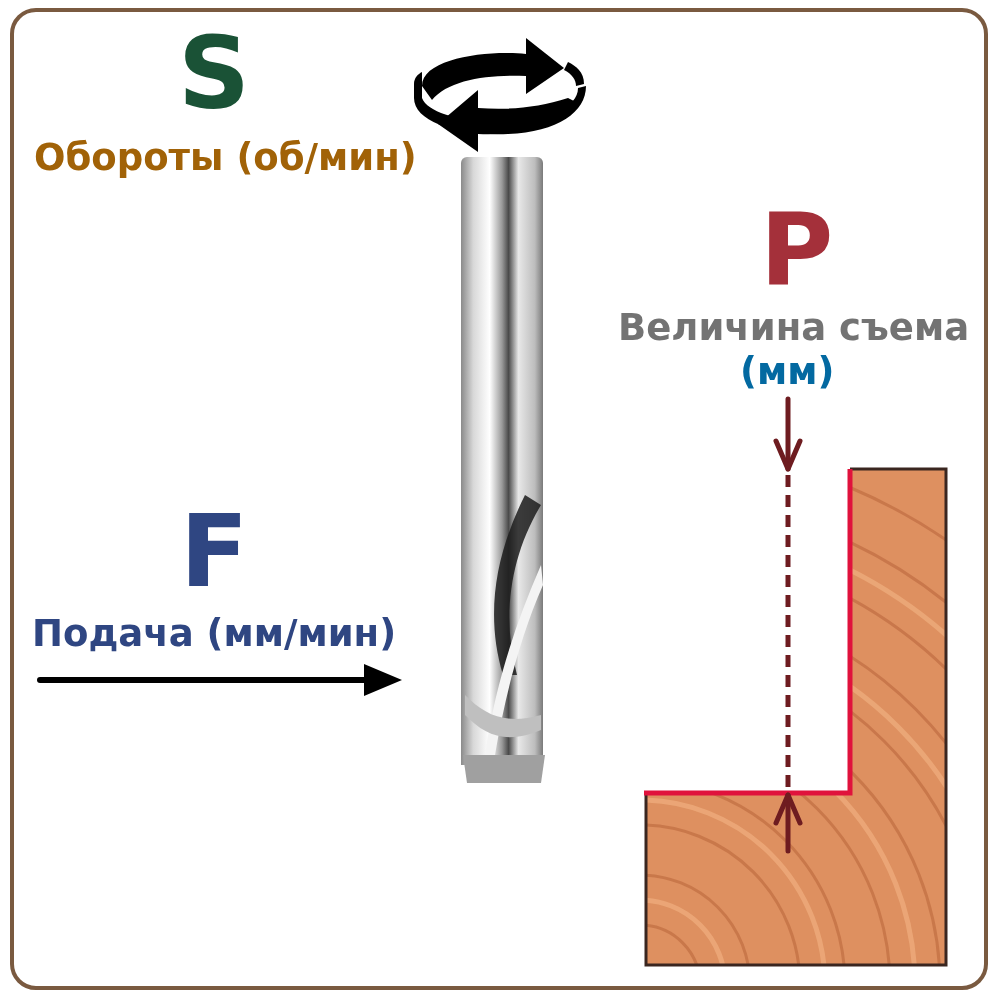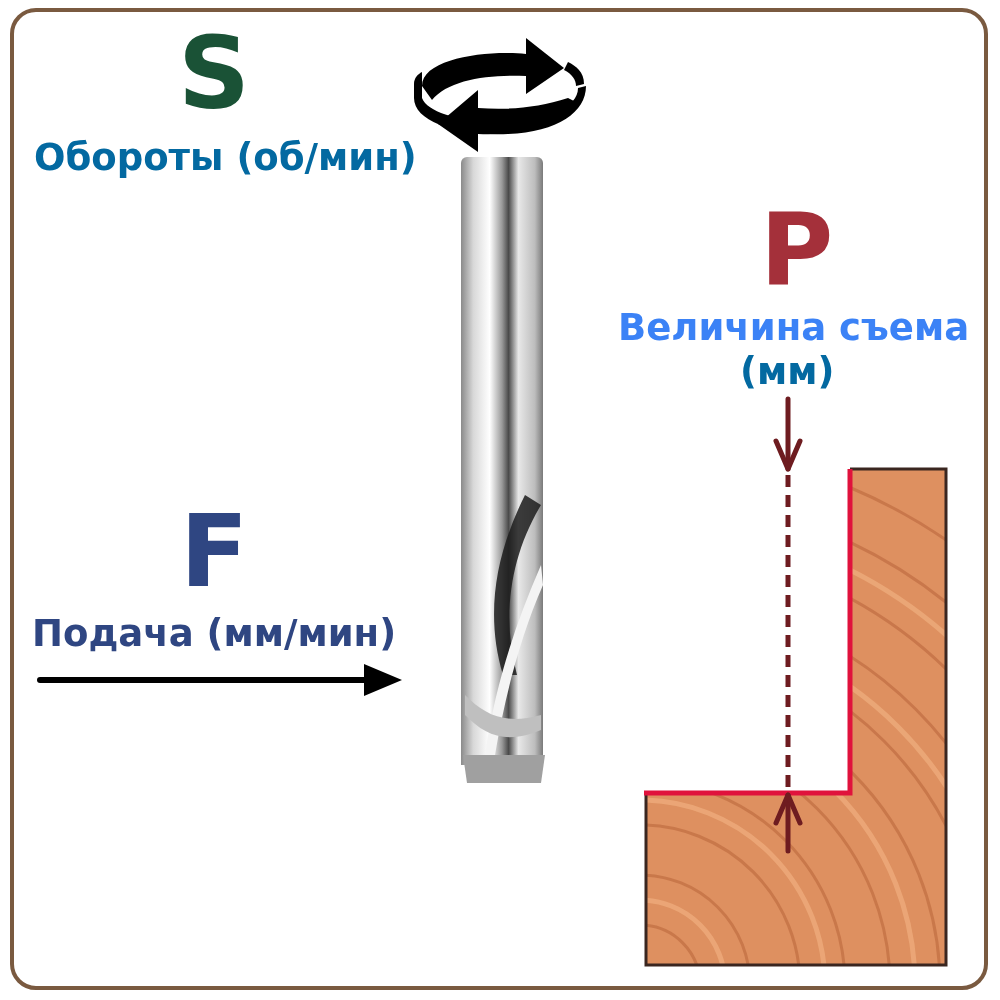--- a/index.html
+++ b/index.html
@@ -8,21 +8,21 @@
   .abs { position: absolute; }
   .big-letter { font-family: "DejaVu Sans", sans-serif; font-weight: bold; line-height: 1; }
   .label { font-family: "DejaVu Sans", sans-serif; font-weight: bold; line-height: 1.1; white-space: nowrap; }
 </style>
 </head>
 <body>
 
 <div class="frame"></div>
 
 <div class="abs big-letter" style="left:178px; top:24px; font-size:100px; color:#1a5236;">S</div>
-<div class="abs label" style="left:34px; top:138px; font-size:37px; color:#0369a1;">Обороты (об/мин)</div>
+<div class="abs label" style="left:34px; top:138px; font-size:37px; color:#a16207;">Обороты (об/мин)</div>
 
 <svg class="abs" style="left:408px; top:28px;" width="184" height="128" viewBox="0 0 184 128">
   <path d="M14 58 C14 30 80 22 118 26 L118 10 L156 40 L118 66 L118 48 C80 46 40 52 24 72 Z" fill="#000"></path>
   <path d="M6 56 C6 50 10 46 14 44 L14 70 C20 86 60 96 100 92 C140 90 170 80 170 60 L178 58 C178 84 150 104 100 106 C50 108 6 94 6 70 Z" fill="#000"></path>
   <path d="M176 56 C176 44 168 38 160 34 L156 42 C164 46 168 52 168 58 Z" fill="#000"></path>
   <path d="M160 70 C130 80 100 82 70 80 L70 62 L30 96 L70 124 L70 106 C110 108 150 98 172 76 Z" fill="#000"></path>
 </svg>
 
 <svg class="abs" style="left:455px; top:155px;" width="95" height="630" viewBox="0 0 95 630">
   <defs>
@@ -46,21 +46,21 @@
 </svg>
 
 <div class="abs big-letter" style="left:180px; top:502px; font-size:100px; color:#2f4682;">F</div>
 <div class="abs label" style="left:32px; top:614px; font-size:37px; color:#2f4682;text-align:center;">Подача (мм/мин)</div>
 <svg class="abs" style="left:36px; top:660px;" width="370" height="40" viewBox="0 0 370 40">
   <line x1="4" y1="20" x2="330" y2="20" stroke="#000" stroke-width="6" stroke-linecap="round"></line>
   <polygon points="328,4 366,20 328,36" fill="#000"></polygon>
 </svg>
 
 <div class="abs big-letter" style="left:760px; top:200px; font-size:100px; color:#a4303a;">P</div>
-<div class="abs label" style="left:618px; top:308px; font-size:37px; color:#3b82f6;">Величина съема</div>
+<div class="abs label" style="left:618px; top:308px; font-size:37px; color:#737373;">Величина съема</div>
 <div class="abs label" style="left:740px; top:352px; font-size:37px; color:#0369a1;">(мм)</div>
 
 <svg class="abs" style="left:640px; top:465px;" width="320" height="520" viewBox="0 0 320 520">
   <defs>
     <clipPath id="woodclip">
       <path d="M210 4 L306 4 L306 500 L6 500 L6 328 L210 328 Z"></path>
     </clipPath>
   </defs>
   <g clip-path="url(#woodclip)">
     <rect x="0" y="0" width="320" height="520" fill="#de9060"></rect>

